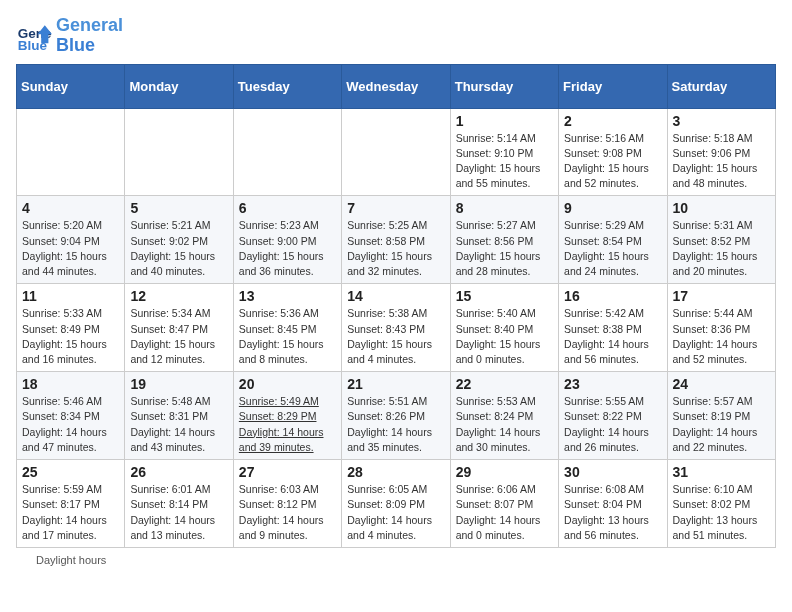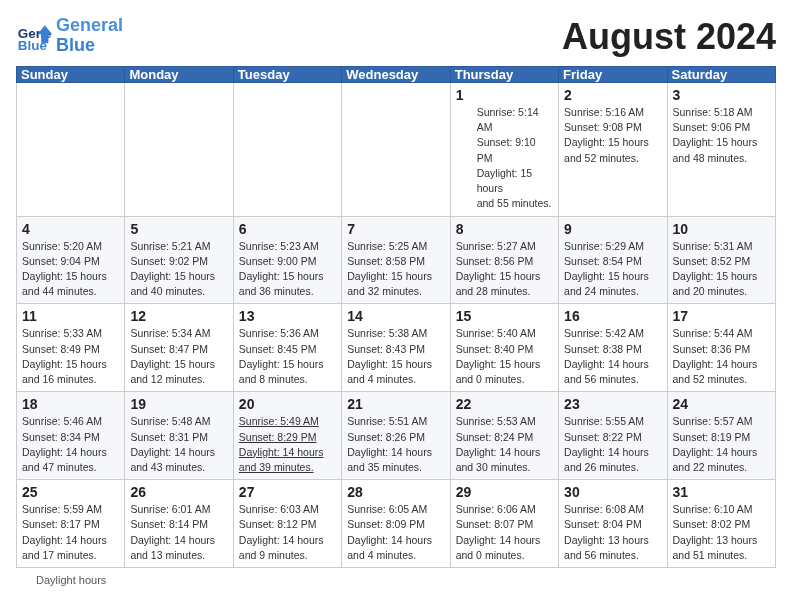--- a/index.html
+++ b/index.html
@@ -48,21 +48,21 @@
       font-weight: normal;
     }
     .calendar {
       width: 100%;
       border-collapse: collapse;
       font-size: 11px;
     }
     .calendar th {
       background: #3468b0;
       color: #fff;
-      padding: 0 4px;
+      padding: 14px 4px;
       text-align: left;
       font-size: 13px;
       font-weight: bold;
       border: 1px solid #2a5a9a;
     }
     .calendar td {
       border: 1px solid #ccc;
       vertical-align: top;
       padding: 4px 5px;
       width: 108px;
@@ -105,21 +105,20 @@
       <polygon points="32,8 40,18 36,18 36,28 28,28 28,18 24,18" fill="#3a7fd4"></polygon>
     </svg>
     <div>
       <div class="logo-text">
         <span>General</span><br>
         <span style="color:#3a7fd4">Blue</span>
       </div>
     </div>
   </div>
   <div class="title-block">
-    <div class="month-year">August 2024</div>
   </div>
 </div>
 
 <table class="calendar">
   <thead>
     <tr>
     <th>Sunday</th>
         <th>Monday</th>
         <th>Tuesday</th>
         <th>Wednesday</th>
@@ -129,21 +128,21 @@
       </tr>
   </thead>
   <tbody id="calendar-body">
   <tr>
         <td class="empty-cell"></td>
         <td class="empty-cell"></td>
         <td class="empty-cell"></td>
         <td class="empty-cell"></td>
         <td>
           <span class="day-num">1</span>
-          <div class="day-info" style="white-space: pre-line; margin-left: 21px;">Sunrise: 5:14 AM
+          <div class="day-info" style="white-space: pre-line;">Sunrise: 5:14 AM
 Sunset: 9:10 PM
 Daylight: 15 hours
 and 55 minutes.</div>
         </td>
         <td>
           <span class="day-num">2</span>
           <div class="day-info" style="white-space: pre-line;">Sunrise: 5:16 AM
 Sunset: 9:08 PM
 Daylight: 15 hours
 and 52 minutes.</div>

